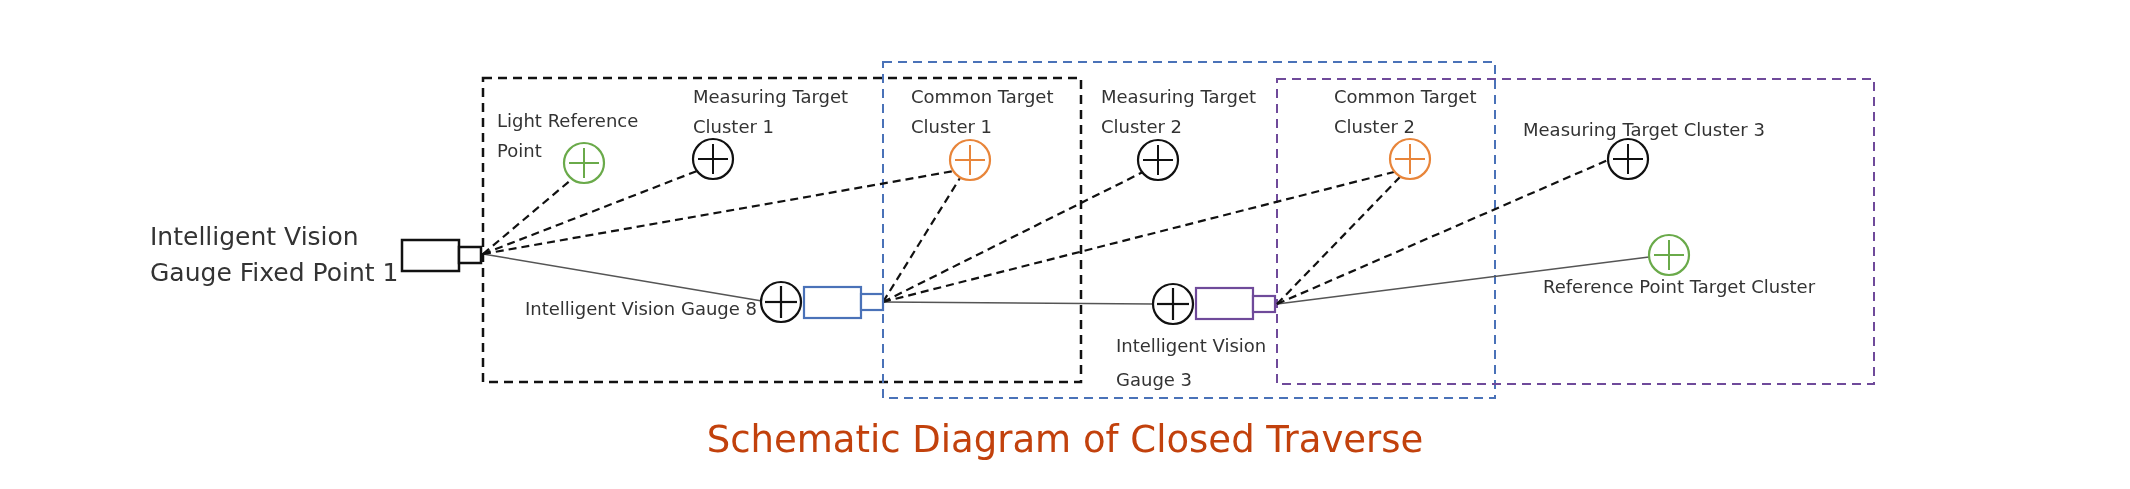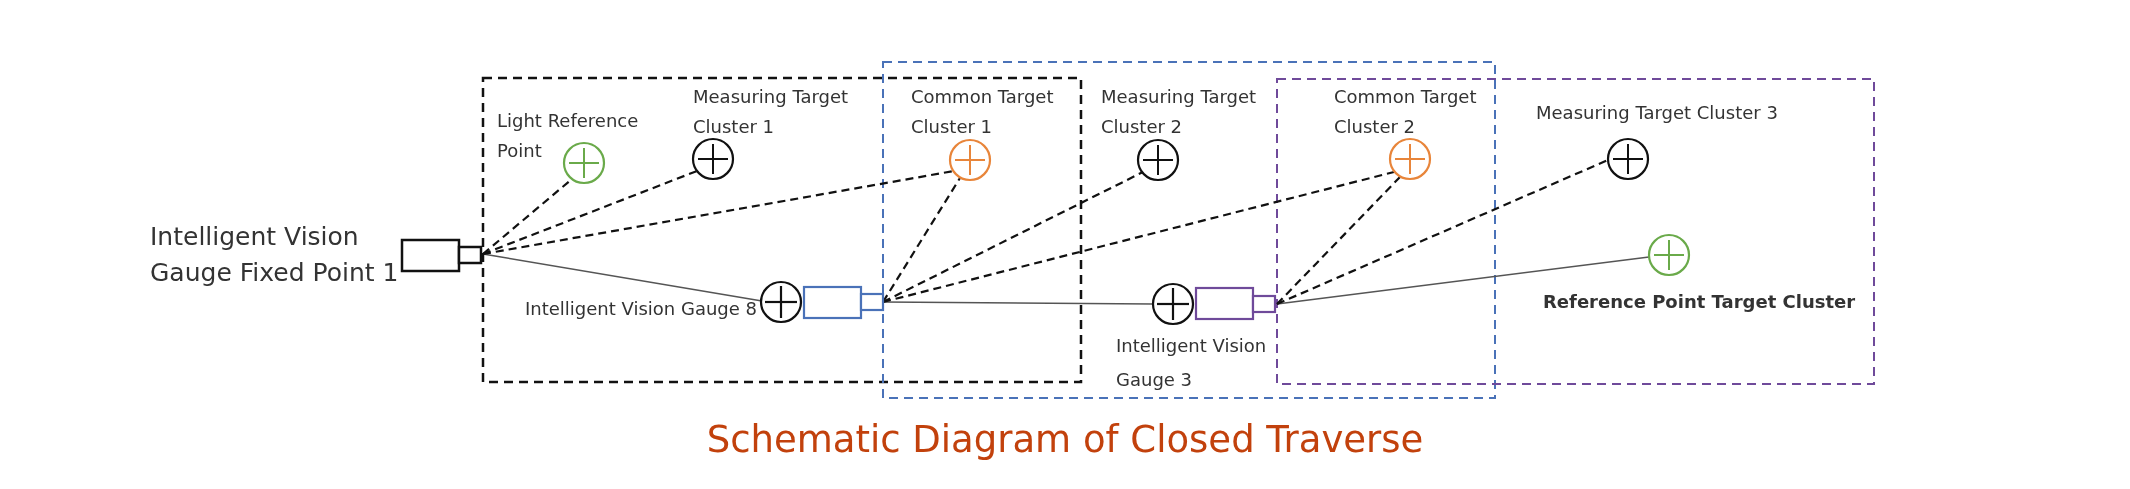--- a/index.html
+++ b/index.html
@@ -105,16 +105,16 @@
 <div class="lbl" style="left:497px;top:106px;line-height:30px;">Light Reference
 Point</div>
 <div class="lbl" style="left:693px;top:82px;line-height:30px;">Measuring Target
 Cluster 1</div>
 <div class="lbl" style="left:911px;top:82px;line-height:30px;">Common Target
 Cluster 1</div>
 <div class="lbl" style="left:1101px;top:82px;line-height:30px;">Measuring Target
 Cluster 2</div>
 <div class="lbl" style="left:1334px;top:82px;line-height:30px;">Common Target
 Cluster 2</div>
-<div class="lbl" style="left:1523px;top:101px;margin-left:13px;">Measuring Target Cluster 3</div>
-<div class="lbl" style="left:1543px;top:290px;font-weight:bold;">Reference Point Target Cluster</div>
+<div class="lbl" style="left:1523px;top:118px;">Measuring Target Cluster 3</div>
+<div class="lbl" style="left:1543px;top:275px;">Reference Point Target Cluster</div>
 
 <div class="title">Schematic Diagram of Closed Traverse</div>
 
 </body></html>

